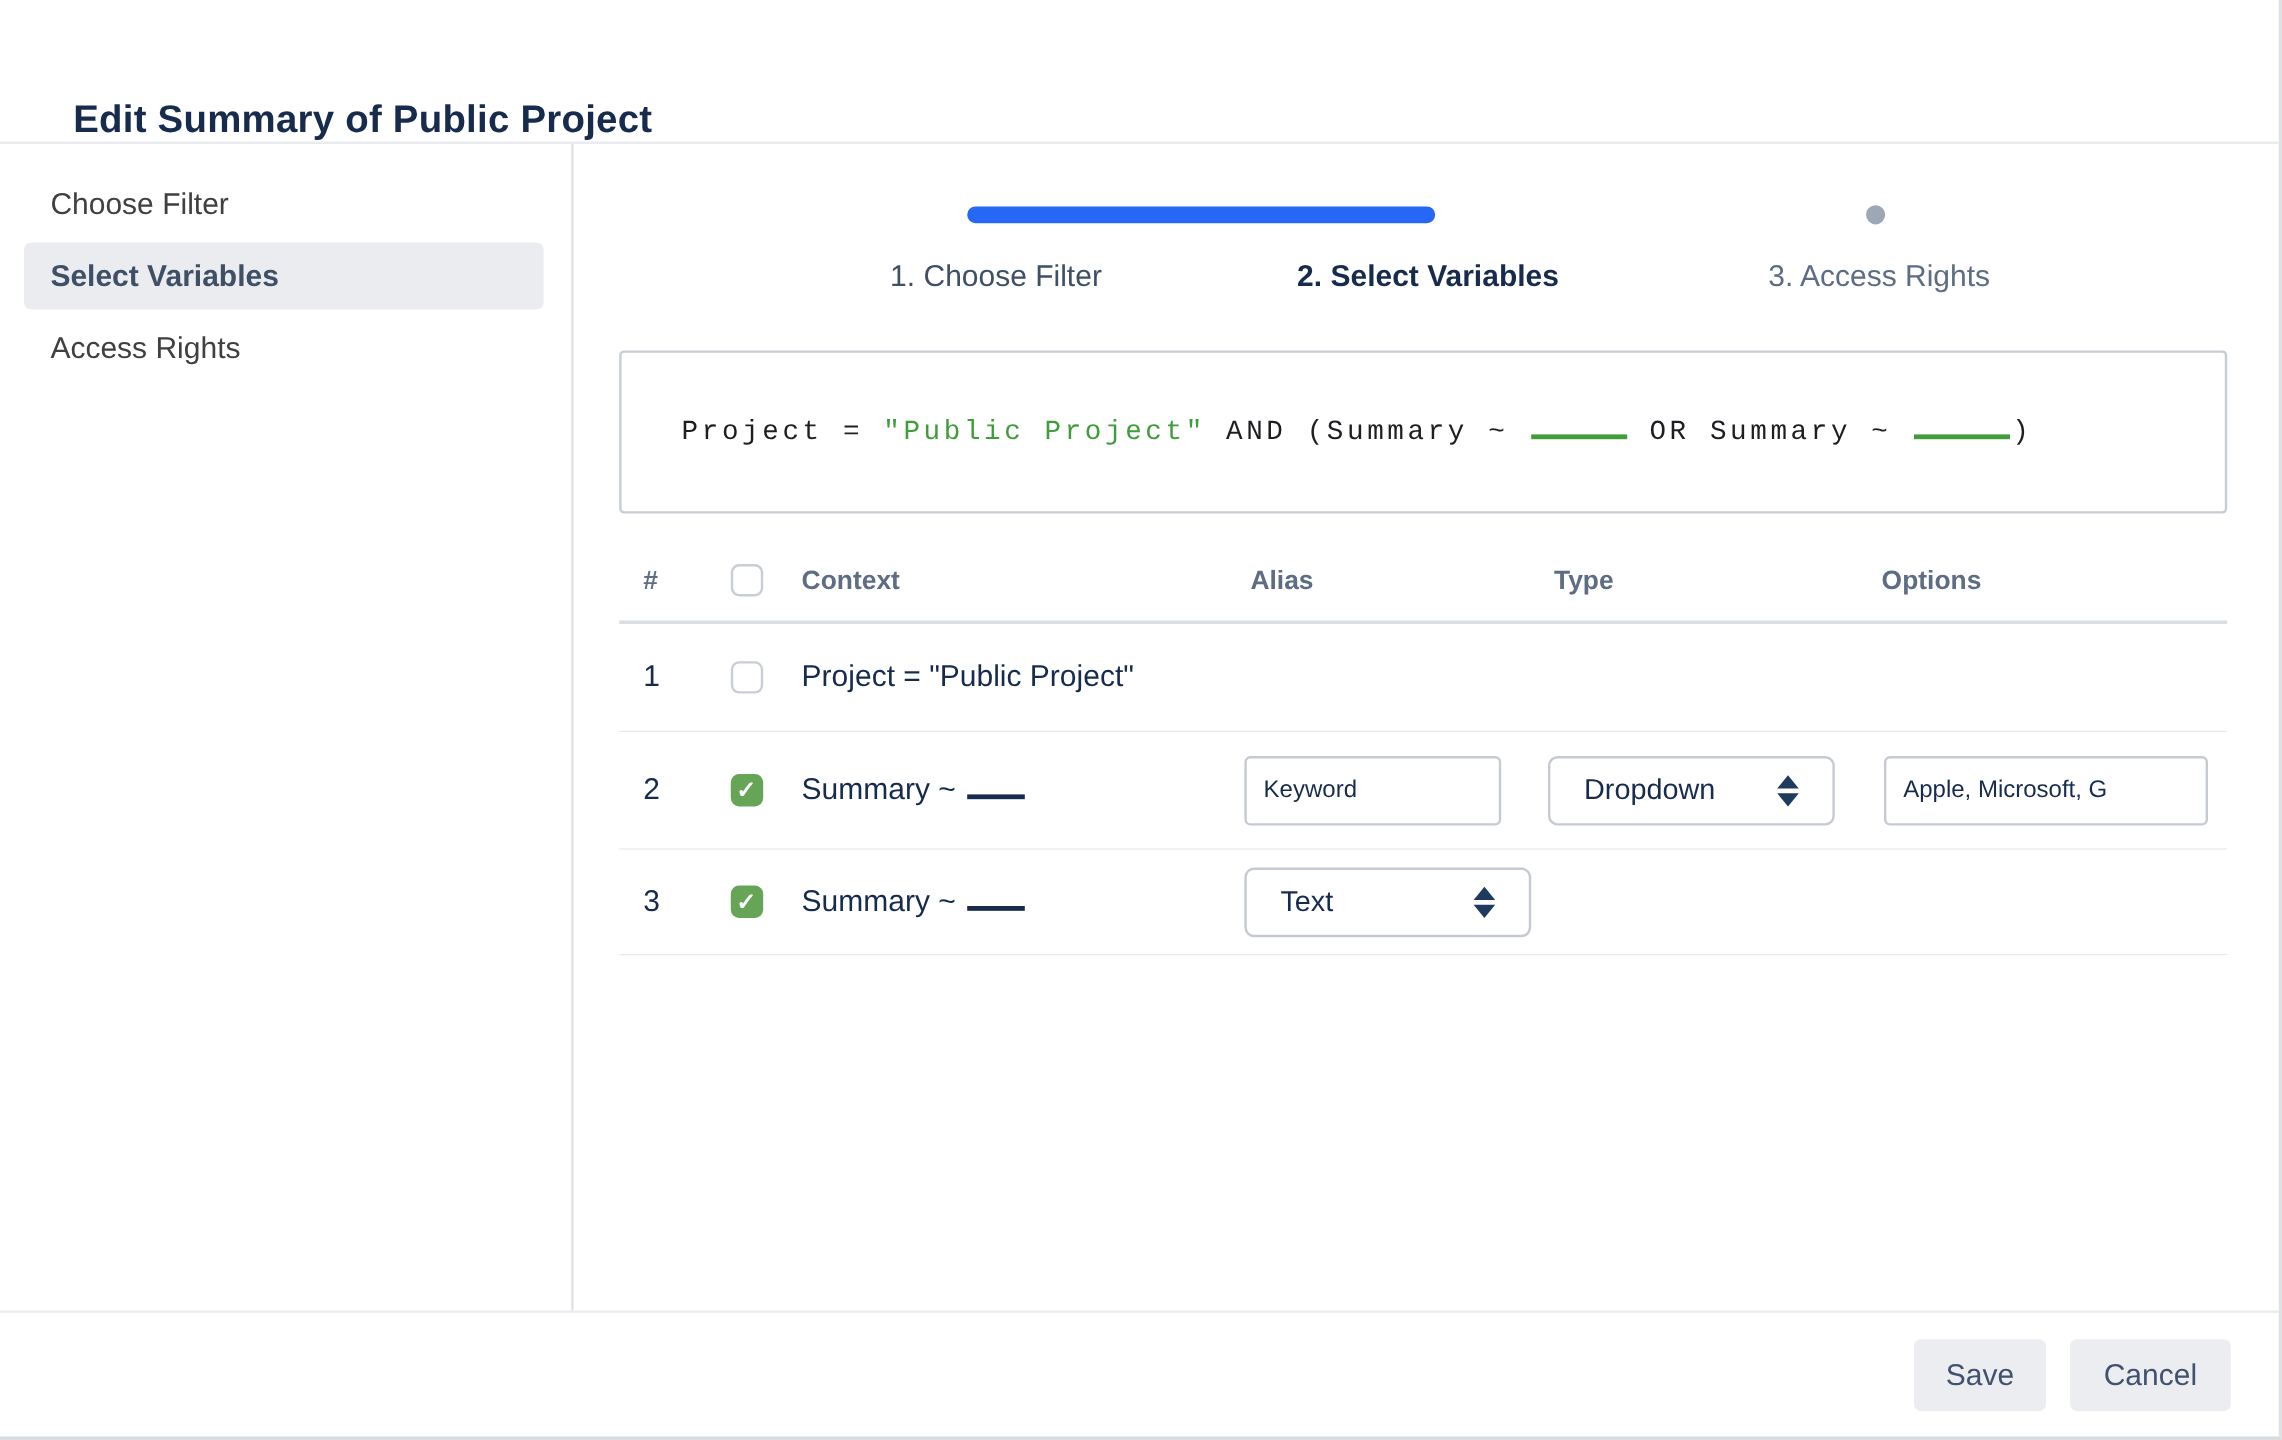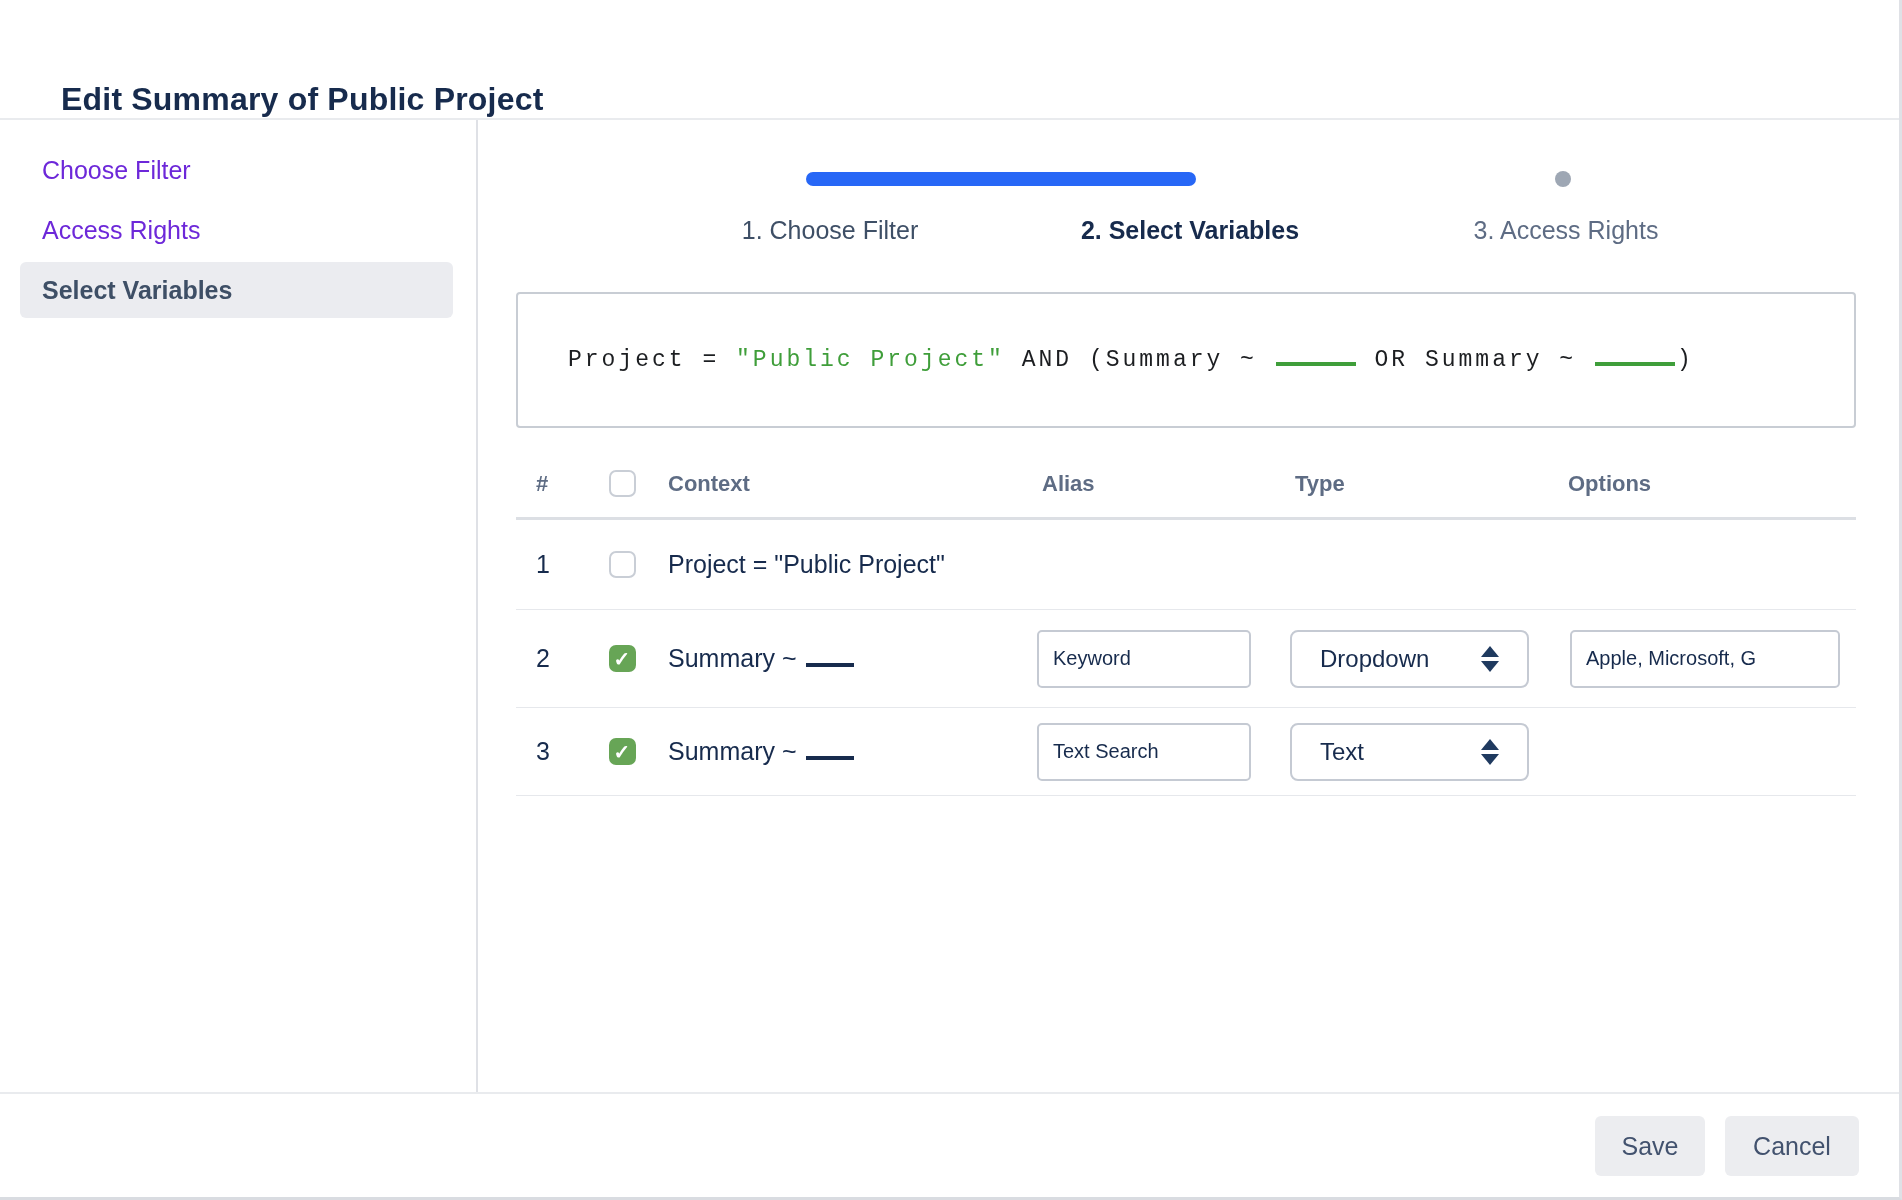--- a/index.html
+++ b/index.html
@@ -18,21 +18,21 @@
     border-bottom:2px solid #E9EBEE;
   }
   .dialog-title{ font-size:32px; font-weight:700; color:#172B4D; letter-spacing:.2px; }
 
   
   .dialog-body{ display:flex; height:972px; }
 
   .sidebar{ width:478px; border-right:2px solid #DFE1E6; padding-top:22px; flex:none; }
   .side-item{
     height:56px; margin:0 23px 4px 20px; display:flex; align-items:center;
-    padding-left:22px; border-radius:6px; font-size:25px; color:#6d28d9; cursor:pointer;
+    padding-left:22px; border-radius:6px; font-size:25px; color:#404040; cursor:pointer;
   }
   .side-item.active{ background:#EBECF0; font-weight:700; color:#3E4F66; }
 
   .main{ flex:1; position:relative; }
 
   
   .stepper-bar{
     position:absolute; left:328px; top:52px; width:390px; height:14px;
     border-radius:8px; background:#2767F6;
   }
@@ -136,25 +136,25 @@
   <div class="dialog-header">
     <div class="dialog-title">Edit Summary of Public Project</div>
   </div>
 
   <div class="dialog-body">
 
     <div class="sidebar">
       <div class="side-item">
         <span>Choose Filter</span>
       </div>
+      <div class="side-item active">
+        <span>Select Variables</span>
+      </div>
       <div class="side-item">
         <span>Access Rights</span>
-      </div>
-      <div class="side-item active">
-        <span>Select Variables</span>
       </div>
     </div>
 
     <div class="main">
 
       <div class="stepper-bar"></div>
       <div class="stepper-dot"></div>
       <div class="step-label s1">1. Choose Filter</div>
       <div class="step-label s2">2. Select Variables</div>
       <div class="step-label s3">3. Access Rights</div>
@@ -222,23 +222,20 @@
           <div class="cell-num">3</div>
           <div class="cell-check">
             <div class="checkbox checked">
               <span>✓</span>
             </div>
           </div>
           <div class="cell-context">
             <span>Summary ~</span><span class="ctx-blank"></span>
           </div>
           <div>
-            <input class="txt-input" type="text" value="Text Search" style="">
-          </div>
-          <div>
             <div class="type-select">
               <span>Text</span>
               <span class="sel-arrows">
                 <span class="tri-up"></span>
                   <span class="tri-down"></span>
               </span>
             </div>
           </div>
           <div></div>
         </div>

